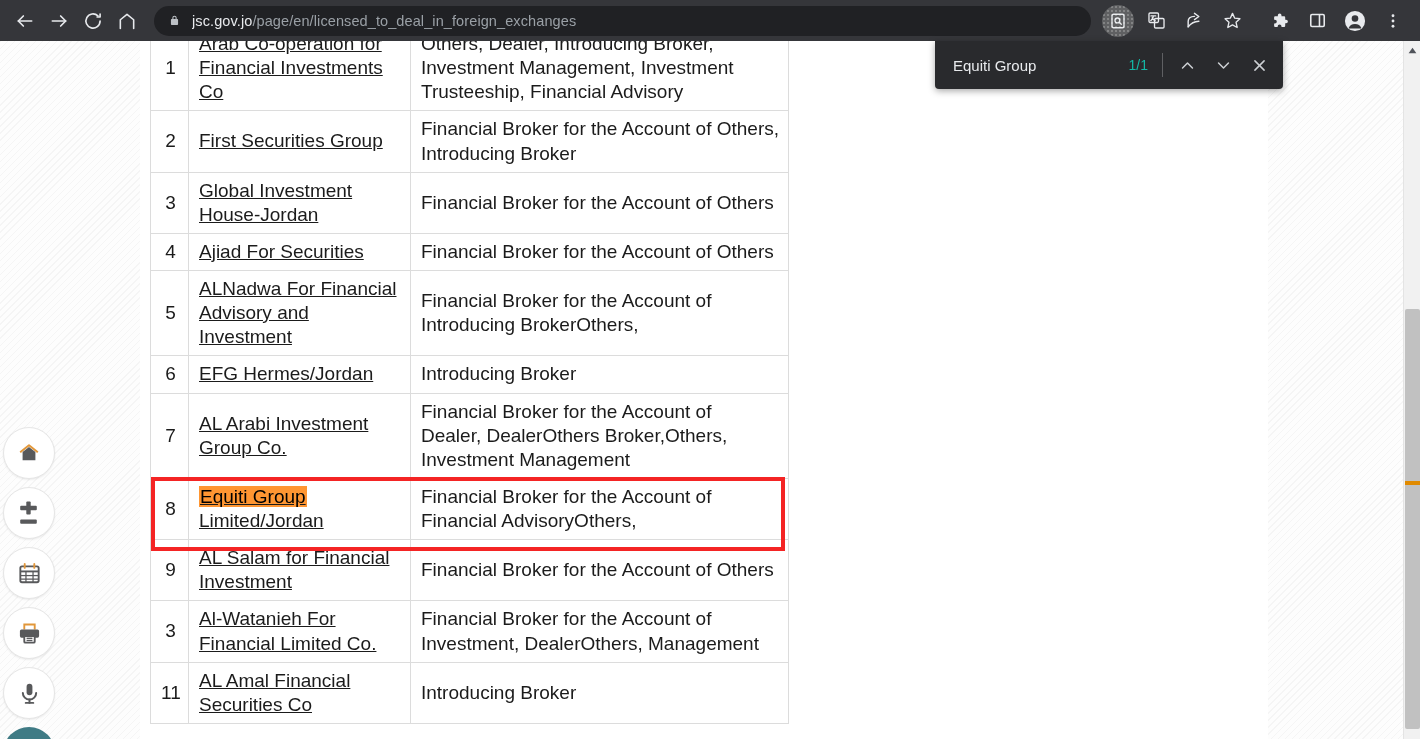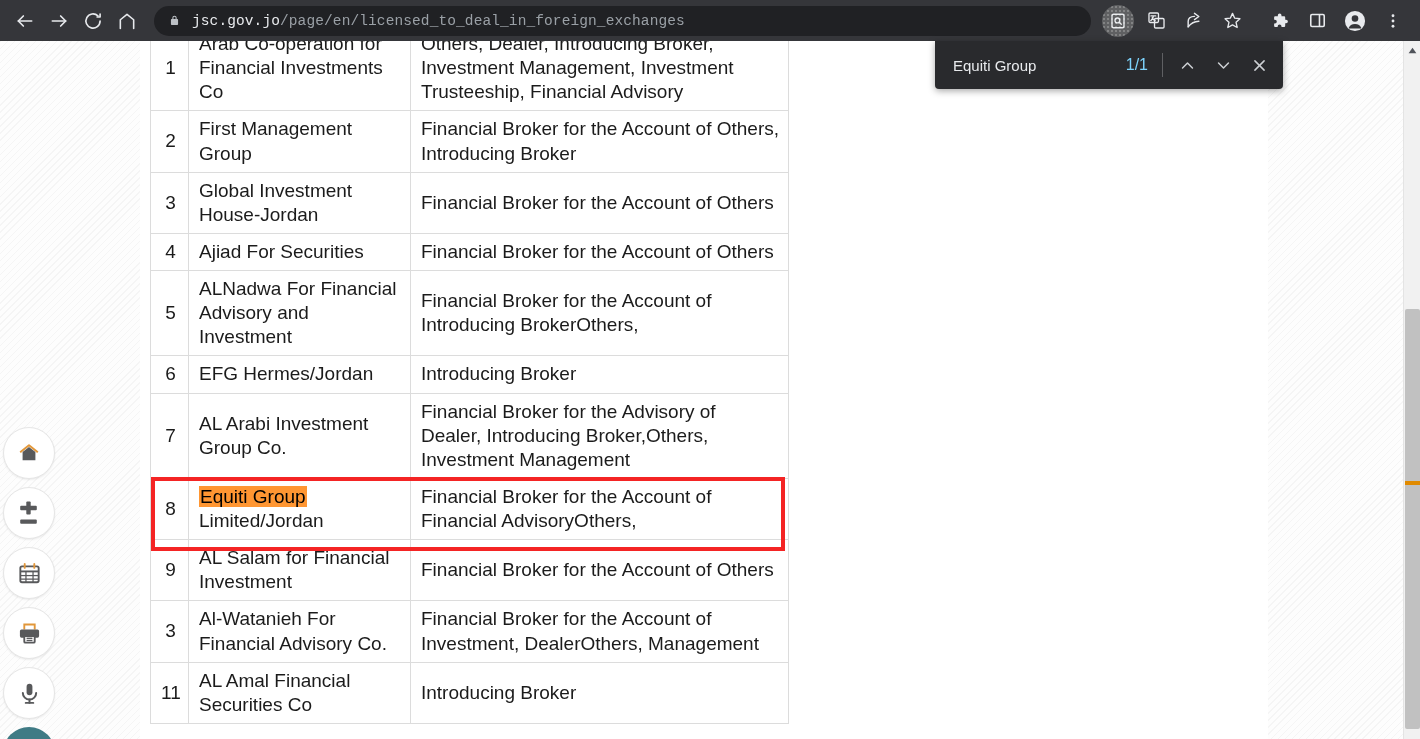--- a/index.html
+++ b/index.html
@@ -39,21 +39,20 @@
     flex: 1 1 auto;
     height: 30px;
     margin: 0 8px 0 10px;
     background: #202124;
     border-radius: 16px;
     display: flex;
     align-items: center;
     padding: 0 14px;
     min-width: 0;
     cursor: text;
-    font-family: Liberation Mono, monospace;
   }
   #lock-icon { margin-right: 11px; display: flex; align-items: center; }
   #url-text {
     font-size: 14.5px;
     color: #9aa0a6;
     white-space: nowrap;
     overflow: hidden;
     text-overflow: ellipsis;
     letter-spacing: .1px;
   }
@@ -133,21 +132,21 @@
     line-height: 1.27;
     color: #1b1b1b;
     font-family: "Liberation Sans", sans-serif;
   }
   td.col-idx {
     width: 38px;
     text-align: center;
     padding-left: 0; padding-right: 0;
     font-size: 19px;
   }
-  td.col-name { width: 222px; }
+  td.col-name { width: 222px; text-decoration: underline; }
   td.col-svc  { width: 378px; padding-left: 9px; }
   td.col-svc .svc-line { white-space: pre-wrap; }
 
   .hl {
     background: #ff9632;
     color: #000000;
     padding: 0 1px;
   }
 
   
@@ -215,22 +214,22 @@
     color: #e8eaed;
     background: transparent;
     border: none;
     outline: none;
     font-family: "Liberation Sans", sans-serif;
     padding: 0;
     min-width: 0;
     cursor: text;
   }
   #find-count {
-    font-size: 16px;
-    color: #7dd3fc;
+    font-size: 14px;
+    color: #14b8a6;
     margin-right: 14px;
     flex: 0 0 auto;
   }
   #find-divider {
     width: 1px; height: 24px;
     background: #5f6063;
     margin-right: 6px;
     flex: 0 0 auto;
   }
   .find-btn {
@@ -392,21 +391,21 @@
   <div id="content-area">
     <table id="data-table">
       <tbody id="table-body">
           <tr>
             <td class="col-idx">1</td>
             <td class="col-name"><span>Arab Co-operation for Financial Investments Co</span></td>
             <td class="col-svc"><span class="svc-line">Others, Dealer, Introducing Broker, Investment Management, Investment Trusteeship, Financial Advisory</span></td>
           </tr>
           <tr>
             <td class="col-idx">2</td>
-            <td class="col-name"><span>First Management Group</span></td>
+            <td class="col-name"><span>First Securities Group</span></td>
             <td class="col-svc"><span class="svc-line">Financial Broker for the Account of Others, Introducing Broker</span></td>
           </tr>
           <tr>
             <td class="col-idx">3</td>
             <td class="col-name"><span>Global Investment House-Jordan</span></td>
             <td class="col-svc"><span class="svc-line">Financial Broker for the Account of Others</span></td>
           </tr>
           <tr>
             <td class="col-idx">4</td>
             <td class="col-name"><span>Ajiad For Securities</span></td>
@@ -418,35 +417,35 @@
             <td class="col-svc"><span class="svc-line">Financial Broker for the Account of  Introducing BrokerOthers,</span></td>
           </tr>
           <tr>
             <td class="col-idx">6</td>
             <td class="col-name"><span>EFG Hermes/Jordan</span></td>
             <td class="col-svc"><span class="svc-line">Introducing Broker</span></td>
           </tr>
           <tr>
             <td class="col-idx">7</td>
             <td class="col-name"><span>AL Arabi Investment Group Co.</span></td>
-            <td class="col-svc"><span class="svc-line">Financial Broker for the Advisory of  Dealer, Introducing Broker,Others, Investment Management</span></td>
+            <td class="col-svc"><span class="svc-line">Financial Broker for the Account of  Dealer, DealerOthers Broker,Others, Investment Management</span></td>
           </tr>
           <tr>
             <td class="col-idx">8</td>
             <td class="col-name"><span class="hl">Equiti Group</span><br><span>Limited/Jordan</span></td>
             <td class="col-svc"><span class="svc-line">Financial Broker for the Account of  Financial AdvisoryOthers,</span></td>
           </tr>
           <tr>
             <td class="col-idx">9</td>
             <td class="col-name"><span>AL Salam for Financial Investment</span></td>
             <td class="col-svc"><span class="svc-line">Financial Broker for the Account of Others</span></td>
           </tr>
           <tr>
             <td class="col-idx">3</td>
-            <td class="col-name"><span>Al-Watanieh For Financial Advisory Co.</span></td>
+            <td class="col-name"><span>Al-Watanieh For Financial Limited Co.</span></td>
             <td class="col-svc"><span class="svc-line">Financial Broker for the Account of  Investment, DealerOthers, Management</span></td>
           </tr>
           <tr>
             <td class="col-idx">11</td>
             <td class="col-name"><span>AL Amal Financial Securities Co</span></td>
             <td class="col-svc"><span class="svc-line">Introducing Broker</span></td>
           </tr>
         </tbody>
     </table>
   </div>

